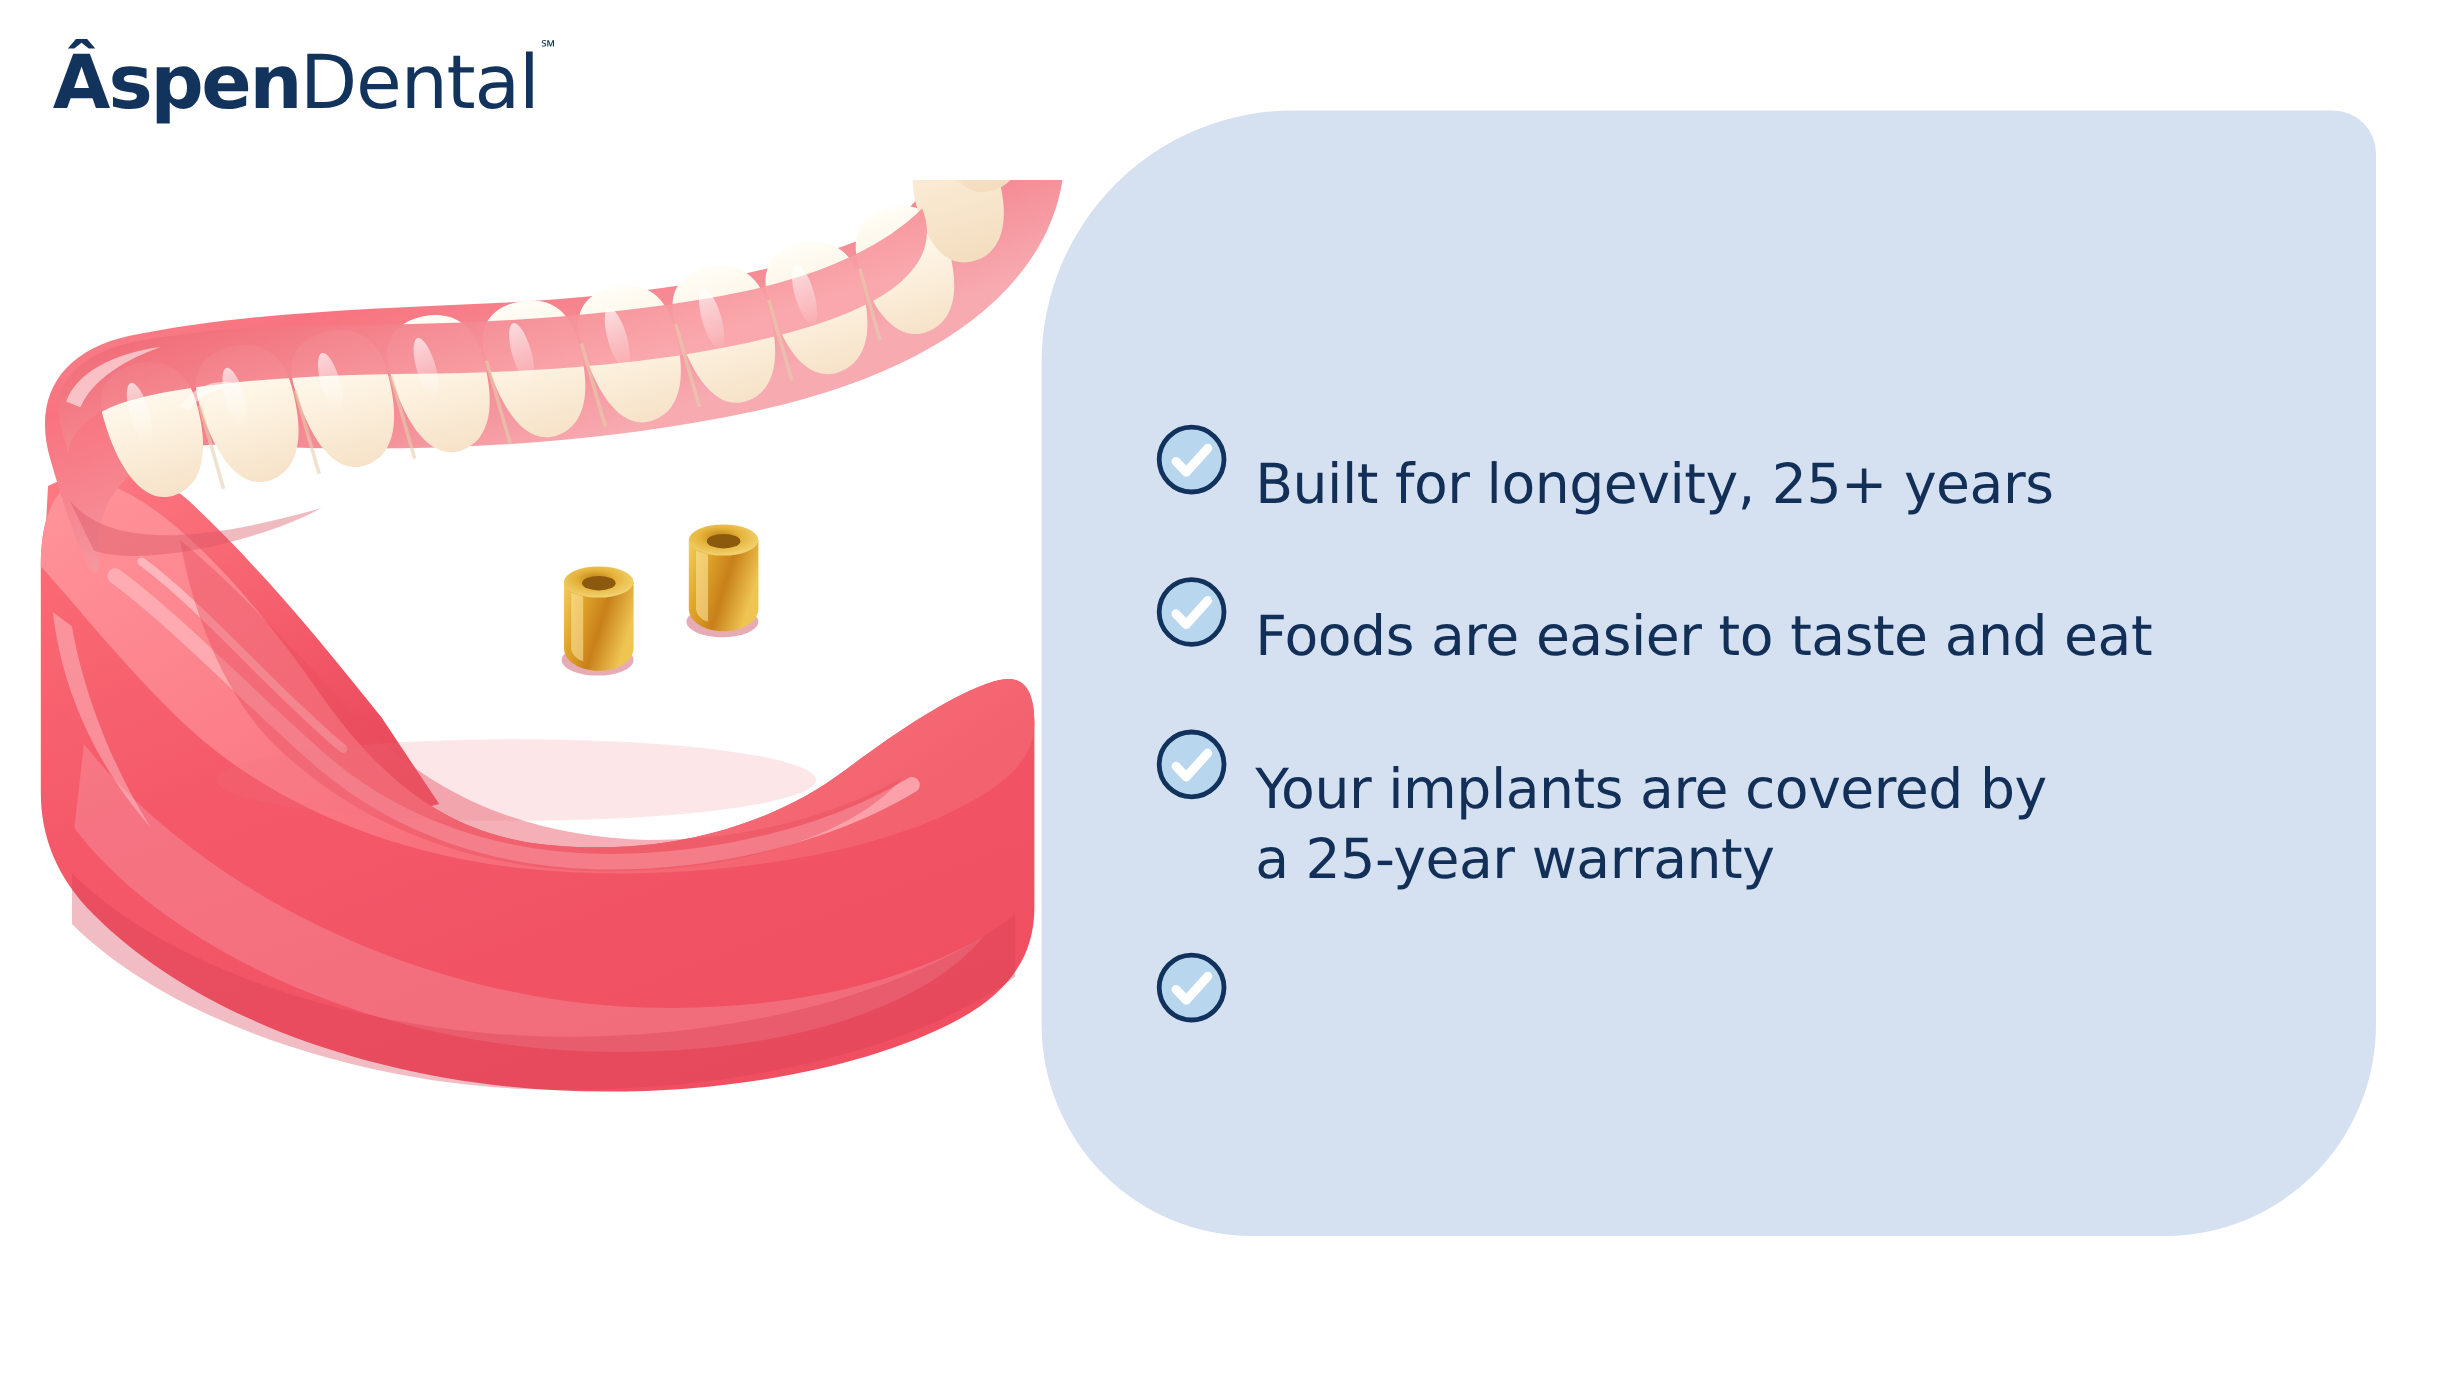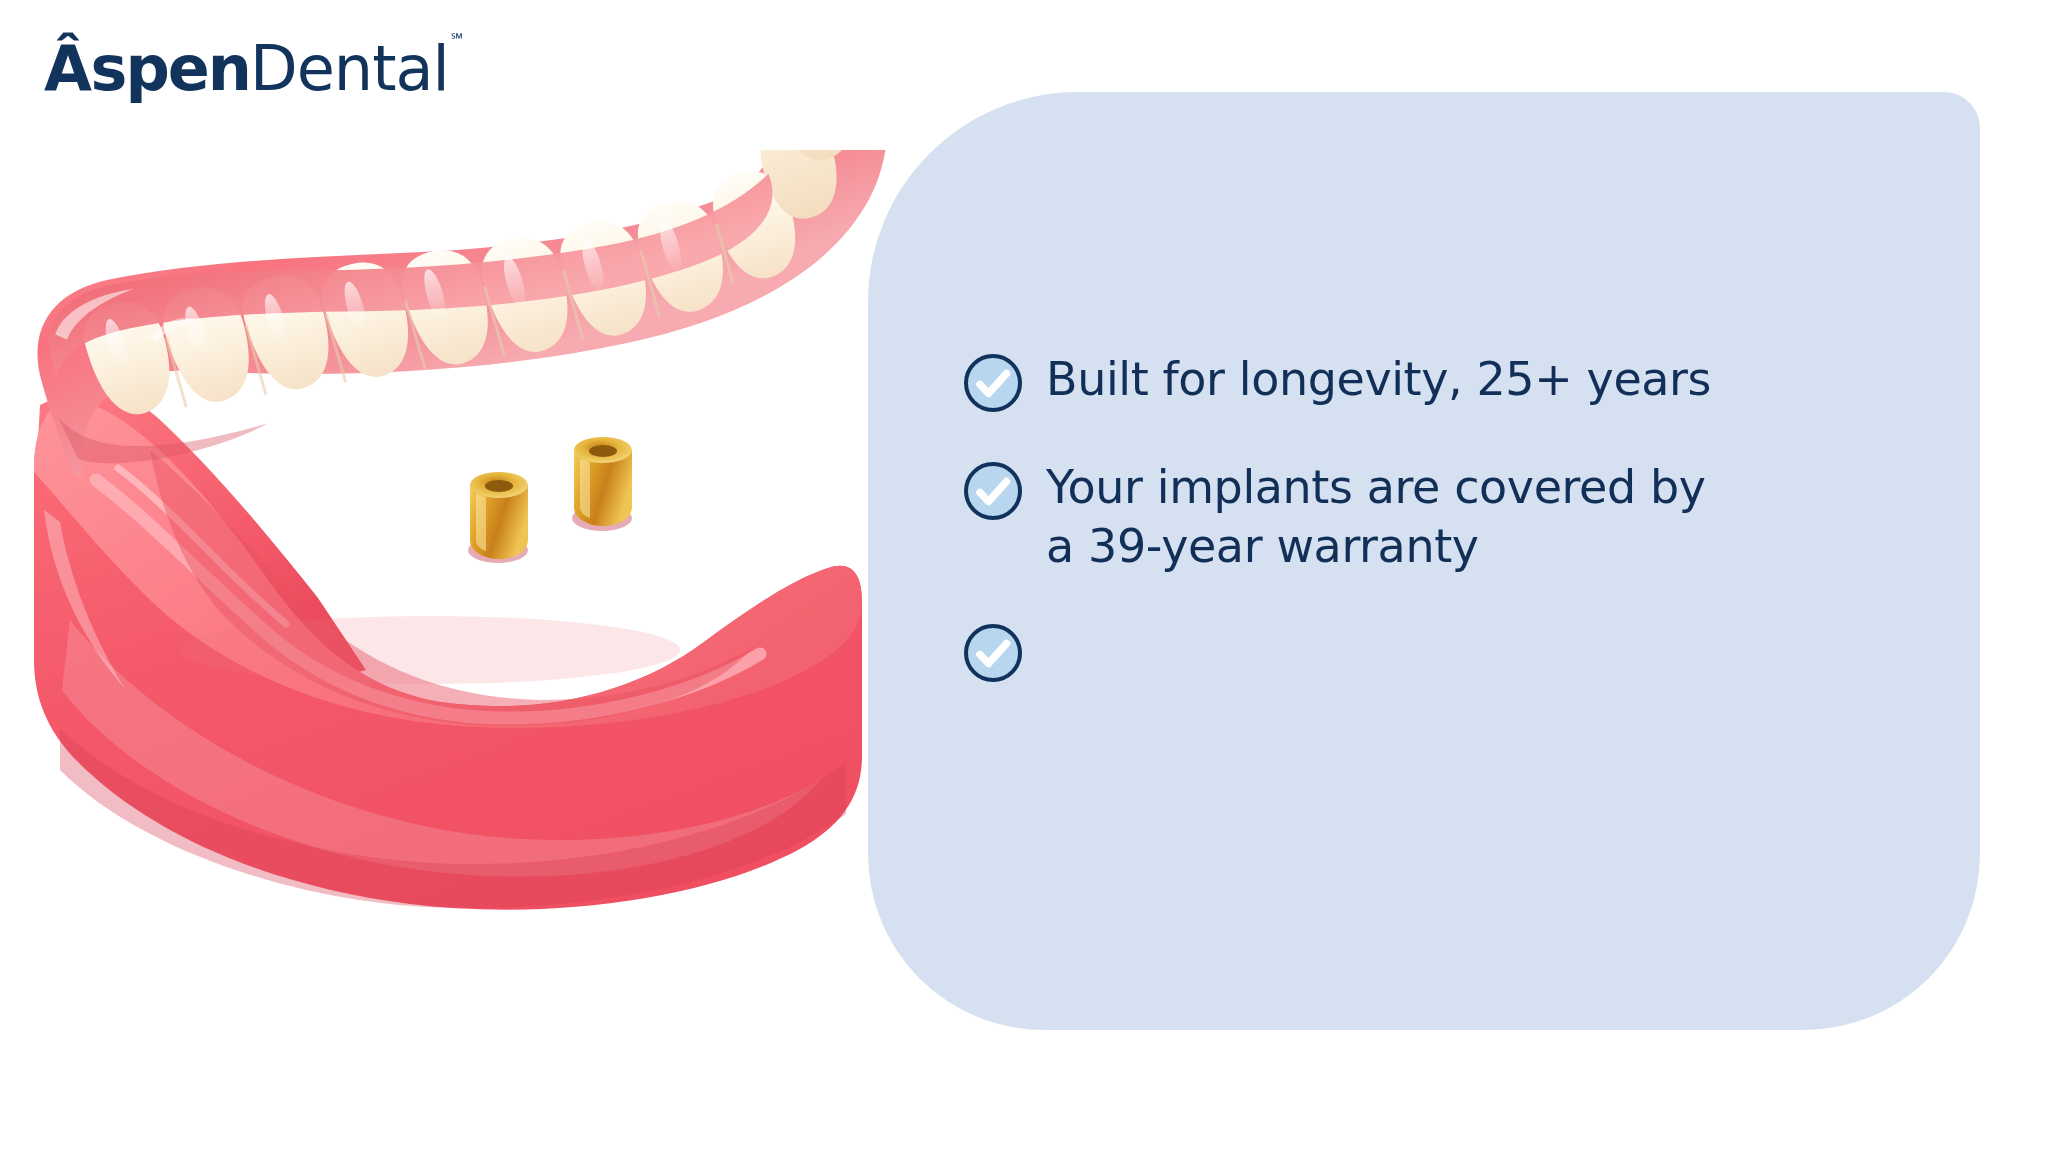--- a/index.html
+++ b/index.html
@@ -109,20 +109,21 @@
 
   .benefit-text {
     font-family: "DejaVu Sans", sans-serif;
     font-weight: 400;
     font-size: 46px;
     line-height: 1.28;
     color: #122f58;
     letter-spacing: -0.4px;
     padding-top: 2px;
     white-space: pre-line;
+    margin-top: 24px;
   }
 
   
   #artwork {
     position: absolute;
     left: 0;
     top: 150px;
     width: 960px;
     height: 900px;
   }
@@ -322,30 +323,39 @@
     <div class="benefit">
       <span class="check-badge">
         <svg viewBox="0 0 62 62" xmlns="http://www.w3.org/2000/svg">
           <circle cx="31" cy="31" r="27" fill="#b8d7ee" stroke="#10325c" stroke-width="4"></circle>
           <path d="M18 32.5 L26.5 41.5 L44.5 21.5" fill="none" stroke="#ffffff" stroke-width="7.5" stroke-linecap="round" stroke-linejoin="round"></path>
         </svg>
       </span>
       <span class="benefit-text">Built for longevity, 25+ years</span>
     </div>
 
+    <div class="benefit">
+      <span class="check-badge">
+        <svg viewBox="0 0 62 62" xmlns="http://www.w3.org/2000/svg">
+          <circle cx="31" cy="31" r="27" fill="#b8d7ee" stroke="#10325c" stroke-width="4"></circle>
+          <path d="M18 32.5 L26.5 41.5 L44.5 21.5" fill="none" stroke="#ffffff" stroke-width="7.5" stroke-linecap="round" stroke-linejoin="round"></path>
+        </svg>
+      </span>
+      <span class="benefit-text">Foods are easier to taste and eat</span>
+    </div>
 
     <div class="benefit">
       <span class="check-badge">
         <svg viewBox="0 0 62 62" xmlns="http://www.w3.org/2000/svg">
           <circle cx="31" cy="31" r="27" fill="#b8d7ee" stroke="#10325c" stroke-width="4"></circle>
           <path d="M18 32.5 L26.5 41.5 L44.5 21.5" fill="none" stroke="#ffffff" stroke-width="7.5" stroke-linecap="round" stroke-linejoin="round"></path>
         </svg>
       </span>
       <span class="benefit-text">Your implants are covered by
-a 39-year warranty</span>
+a 25-year warranty</span>
     </div>
 
     <div class="benefit">
       <span class="check-badge">
         <svg viewBox="0 0 62 62" xmlns="http://www.w3.org/2000/svg">
           <circle cx="31" cy="31" r="27" fill="#b8d7ee" stroke="#10325c" stroke-width="4"></circle>
           <path d="M18 32.5 L26.5 41.5 L44.5 21.5" fill="none" stroke="#ffffff" stroke-width="7.5" stroke-linecap="round" stroke-linejoin="round"></path>
         </svg>
       </span>
     </div>

